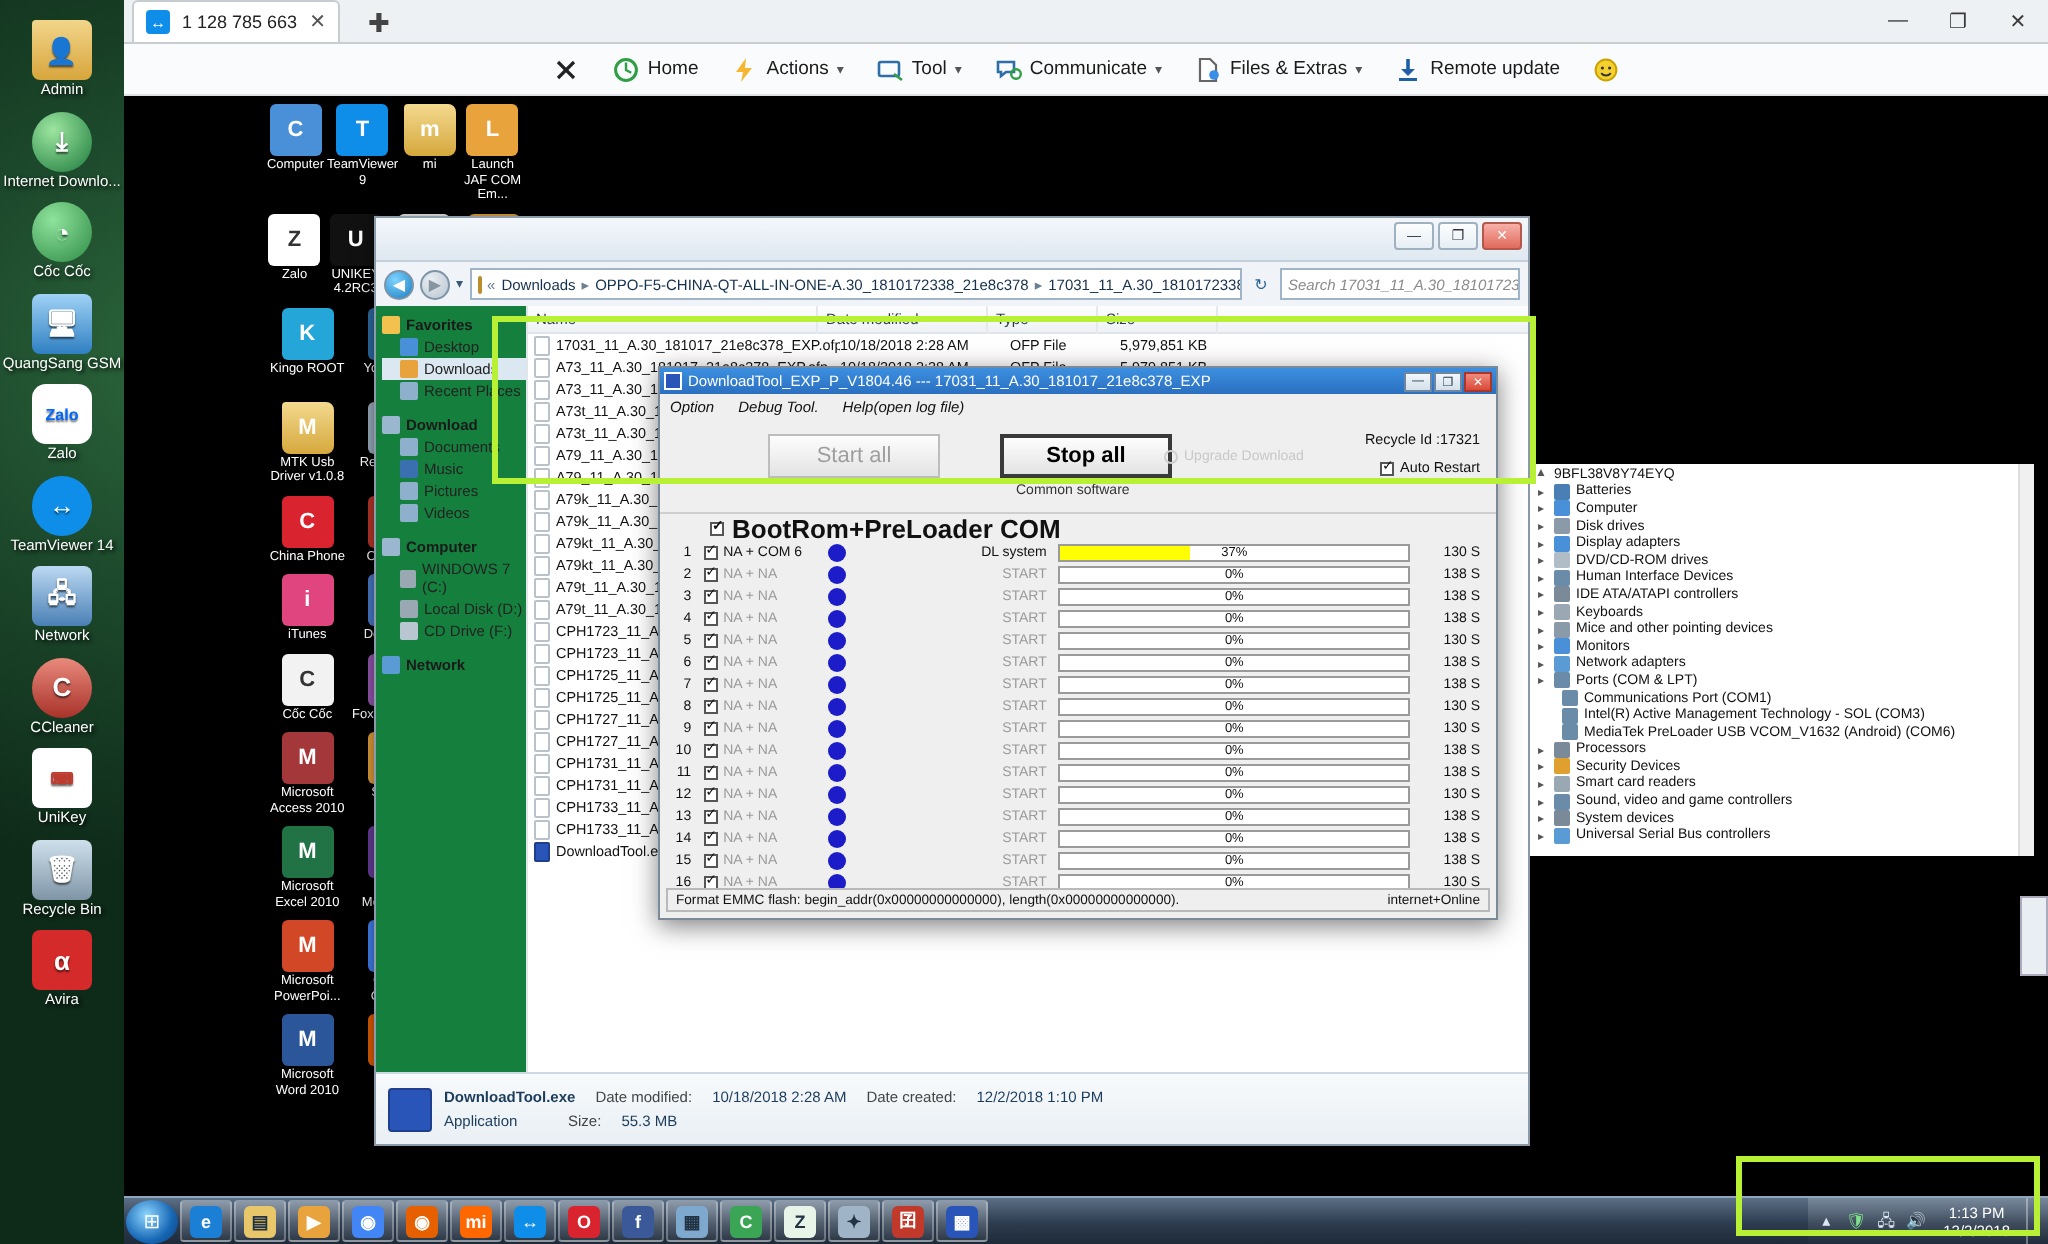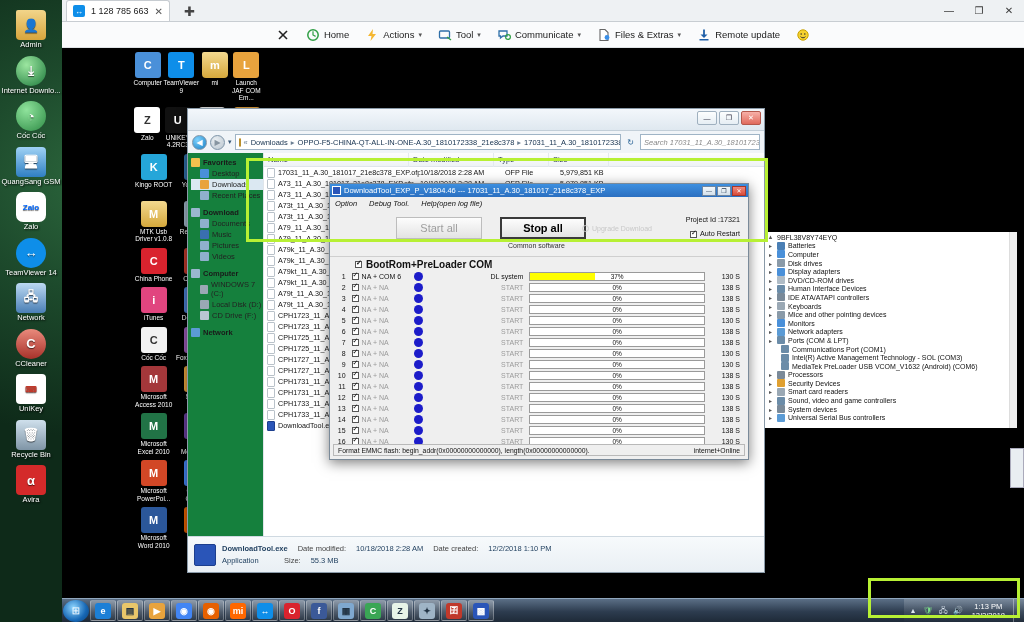--- a/index.html
+++ b/index.html
@@ -142,30 +142,30 @@
   #dl-title .ti { width:9px;height:9px;background:#2a55b8;border:1px solid #fff; }
   #dl-wc { margin-left:auto; display:flex; gap:1px;}
   #dl-wc span { width:14px;height:10px; background:linear-gradient(#f2f7fb,#d4e0ea); border:1px solid #6f86a0;
      font-size:6px; display:flex;align-items:center;justify-content:center; color:#20364c; cursor:pointer;}
   #dl-wc span.cl { background:linear-gradient(#f08a7d,#d94a38); border-color:#a8362a; color:#fff;}
   #dl-menu { height:12px; background:#efefef; display:flex; align-items:center; gap:12px; padding-left:5px; font-size:7.5px;}
   #dl-menu span { cursor:pointer;font-style:italic; }
   #dl-ctrl { height:48px; position:relative; background:#efefef; border-bottom:1px solid #cfcfcf;}
   .dbtn { position:absolute; top:8px; height:22px; display:flex; align-items:center; justify-content:center;
      border:1px solid #8a8a8a; font-size:11px; background:linear-gradient(#fdfdfd,#e3e3e3); cursor:pointer;}
-  #btn-start { left:66px; width:86px; color:#9e9e9e; border-color:#bdbdbd; }
+  #btn-start { left:54px; width:86px; color:#9e9e9e; border-color:#bdbdbd; }
   #btn-stop { left:170px; width:86px; color:#000; border:2px solid #3a3a3a; font-weight:bold;}
   #dl-upgrade { position:absolute; left:252px; top:16px; font-size:7px; color:#c8c8c8; display:flex; gap:3px; align-items:center;}
   #dl-upgrade .radio{width:7px;height:7px;border:1px solid #cfcfcf;border-radius:50%;}
   #dl-common { position:absolute; left:178px; top:33px; font-size:7px; color:#333; }
   #dl-proj { position:absolute; right:8px; top:6px; font-size:7.2px; color:#111; }
   #dl-auto { position:absolute; right:8px; top:20px; font-size:7.2px; color:#111; display:flex;align-items:flex-end;gap:3px;}
   .ck { width:7px;height:7px;border:1px solid #555; background:#fff; display:inline-block; position:relative;}
   .ck.on:after { content:"✓"; position:absolute; left:0px; top:-3px; font-size:7px; color:#111; }
-  #dl-boot { height:14px; display:flex; align-items:center; gap:4px; padding-left:25px; font-size:10px; font-weight:bold;}
+  #dl-boot { height:14px; display:flex; align-items:center; gap:4px; padding-left:25px; font-size:13px; font-weight:bold;}
   #dl-rows { padding:0 4px 0 0; }
   .drow { height:11px; display:flex; align-items:center; font-size:7px; color:#111;}
   .drow .idx { width:22px; text-align:right; padding-right:6px; }
   .drow .ckc { width:52px; display:flex; align-items:center; gap:3px;}
   .drow .dot { width:9px;height:9px;border-radius:50%; background:#1c1cc9; margin-left:4px;}
   .drow .dotwrap{width:40px;display:flex;justify-content:flex-start;padding-left:8px;}
   .drow .stat { width:90px; text-align:right; padding-right:6px; }
   .drow .bar { width:180px; height:9px; border:1px solid #9a9a9a; background:#fff; position:relative; }
   .drow .bar .fill { position:absolute; left:0; top:0; bottom:0; background:#ffff00; }
   .drow .bar .pct { position:absolute; inset:0; display:flex; align-items:center; justify-content:center; font-size:6.5px; color:#111;}
@@ -838,21 +838,21 @@
       </div>
 
       <div id="dl-ctrl">
         <div class="dbtn" id="btn-start">Start all</div>
         <div class="dbtn" id="btn-stop">Stop all</div>
         <div id="dl-upgrade">
           <span class="radio"></span>
           <span>Upgrade Download</span>
         </div>
         <div id="dl-common">Common software</div>
-        <div id="dl-proj">Project Id :17321</div>
+        <div id="dl-proj">Recycle Id :17321</div>
         <div id="dl-auto">
           <span class="ck on"></span>
           <span>Auto Restart</span>
         </div>
       </div>
 
       <div id="dl-boot">
         <span class="ck on"></span>
         <span>BootRom+PreLoader COM</span>
       </div>

